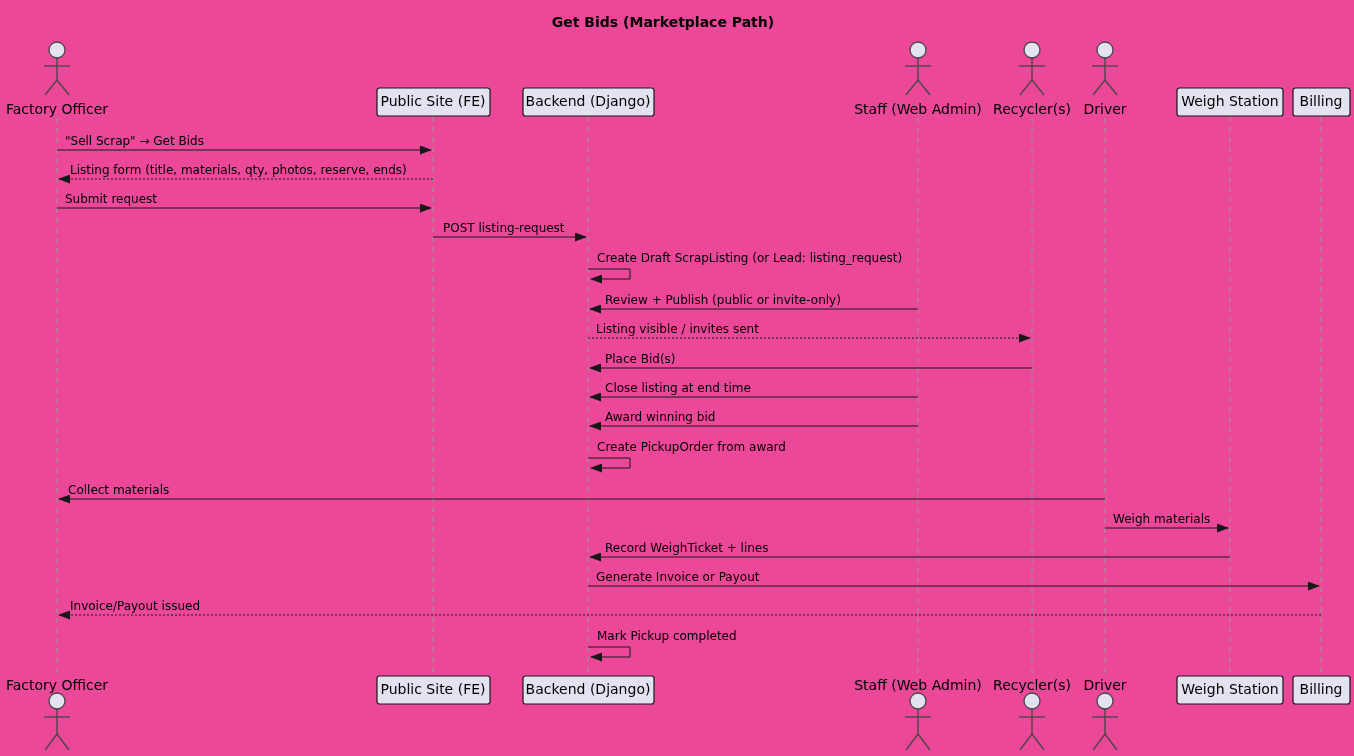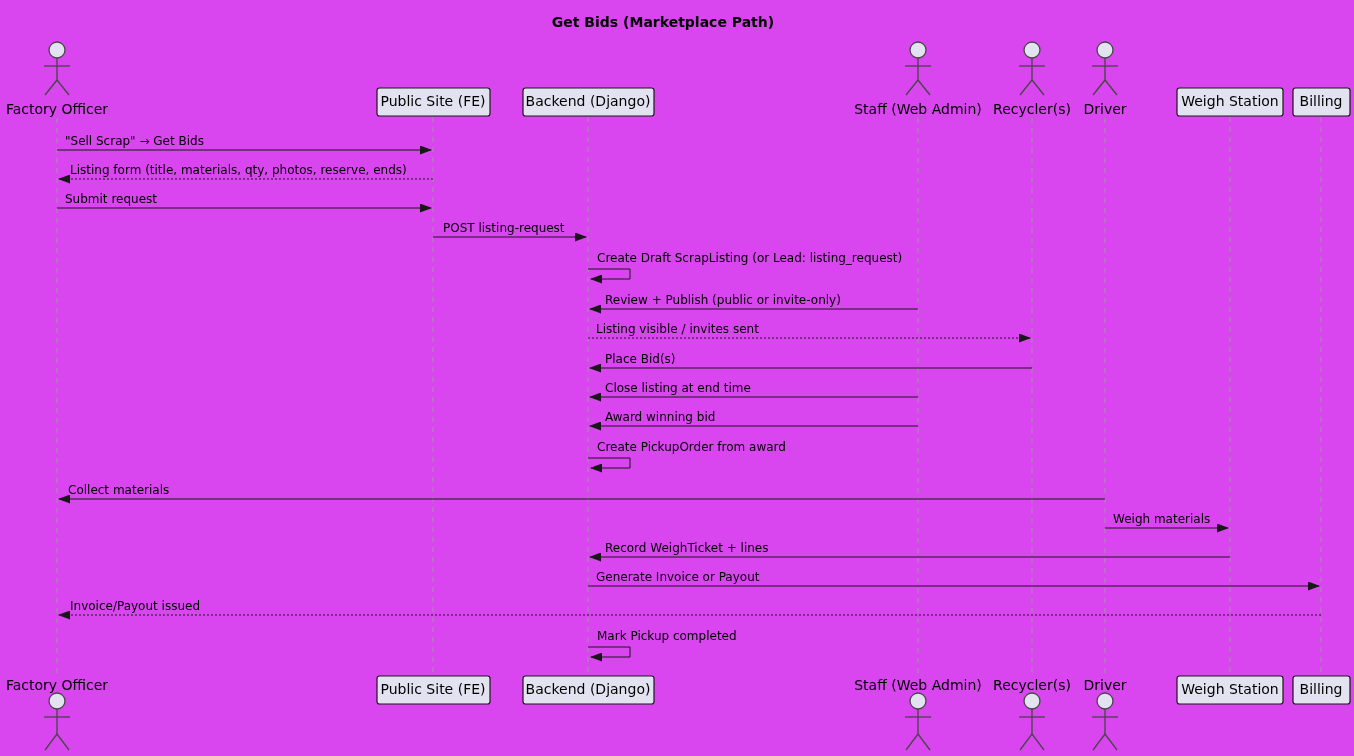--- a/index.html
+++ b/index.html
@@ -1,16 +1,16 @@
 <!DOCTYPE html>
 <html><head>
 <meta charset="utf-8">
 <style>
   html,body{margin:0;padding:0;background:#ffffff;}
-  #diagram-root{position:relative;width:1354px;height:756px;background:#d946ef;overflow:hidden;}
+  #diagram-root{position:relative;width:1354px;height:756px;background:#ec4899;overflow:hidden;}
   svg{display:block;}
   text{font-family:"DejaVu Sans","Liberation Sans",sans-serif;fill:#000000;}
   .title-text{font-size:14px;font-weight:bold;}
   .participant-label{font-size:14px;}
   .message-label{font-size:12px;}
   .lifeline{stroke:#999999;stroke-width:1;stroke-dasharray:5,5;fill:none;}
   .pbox{fill:#E2E2F0;stroke:#181818;stroke-width:1.2;}
   .actor-line{stroke:#454645;stroke-width:1.3;fill:none;}
   .actor-head{fill:#E2E2F0;stroke:#454645;stroke-width:1.3;}
   .msg-line{stroke:#181818;stroke-width:1;fill:none;}

